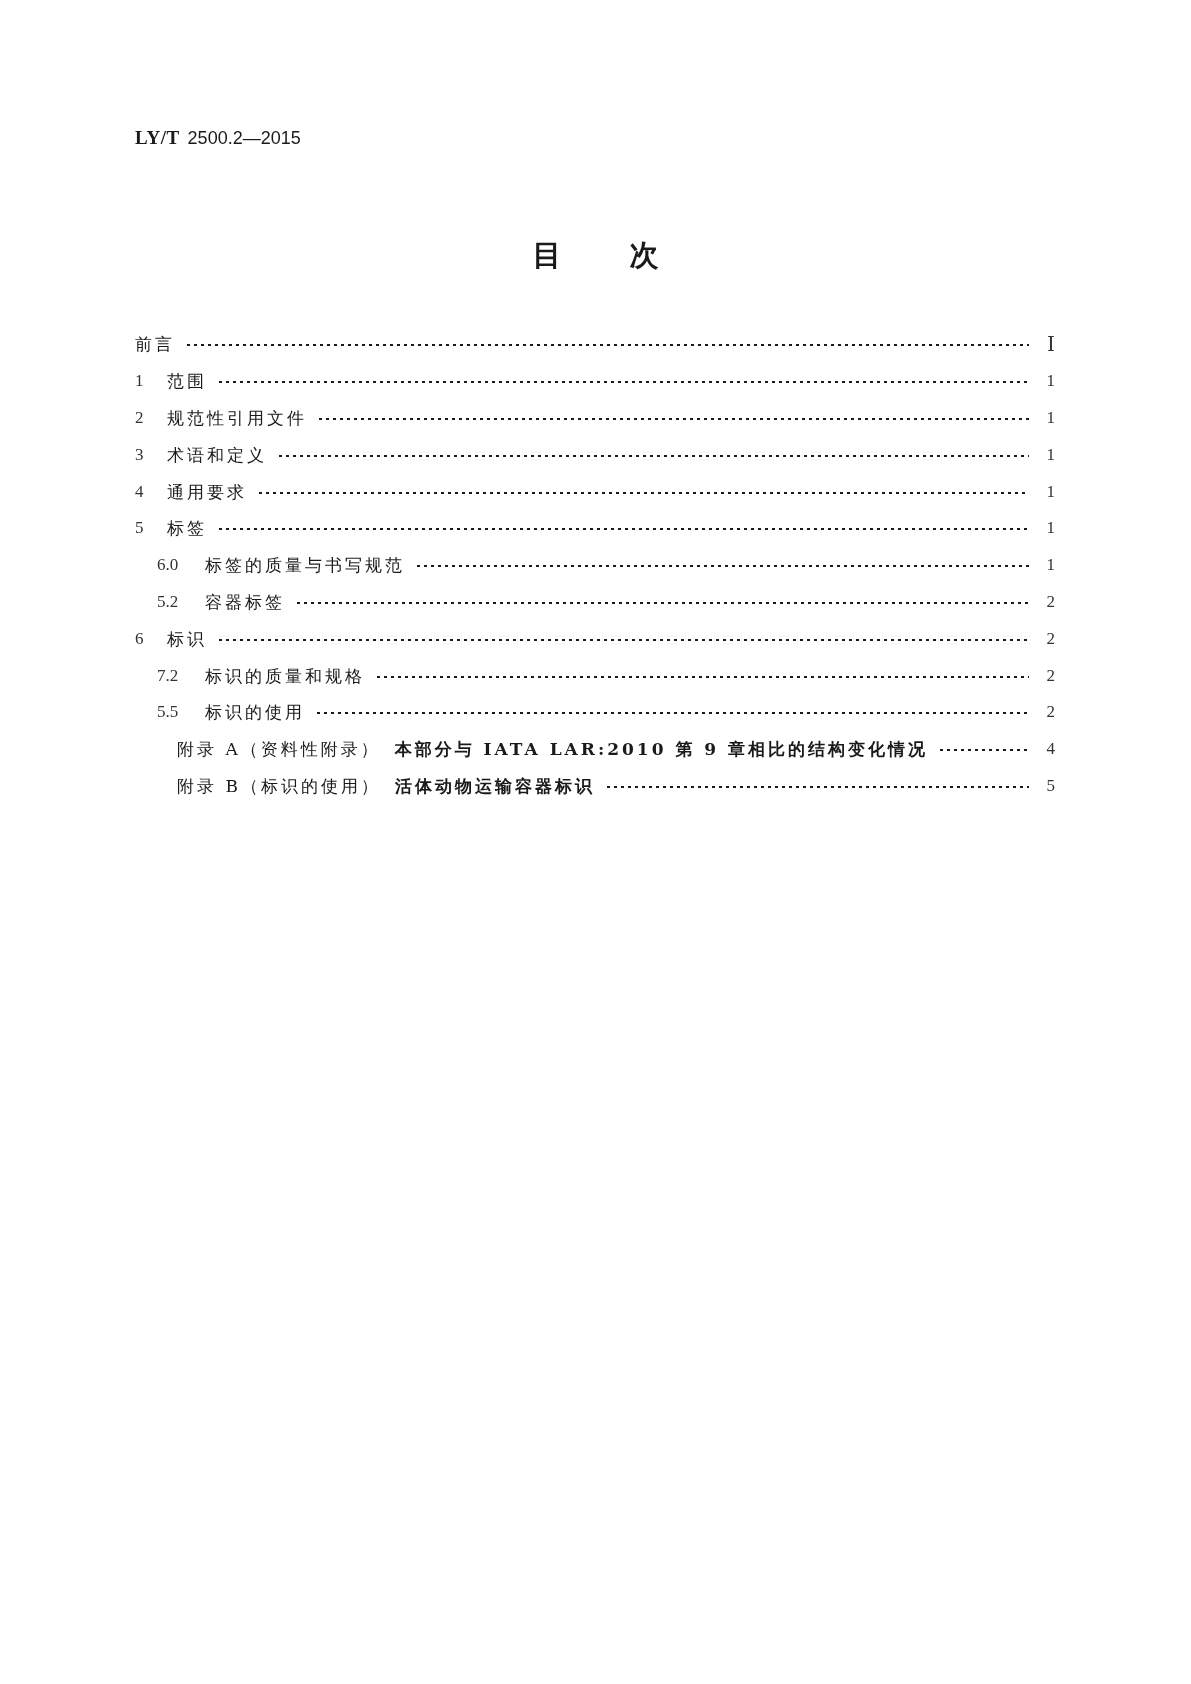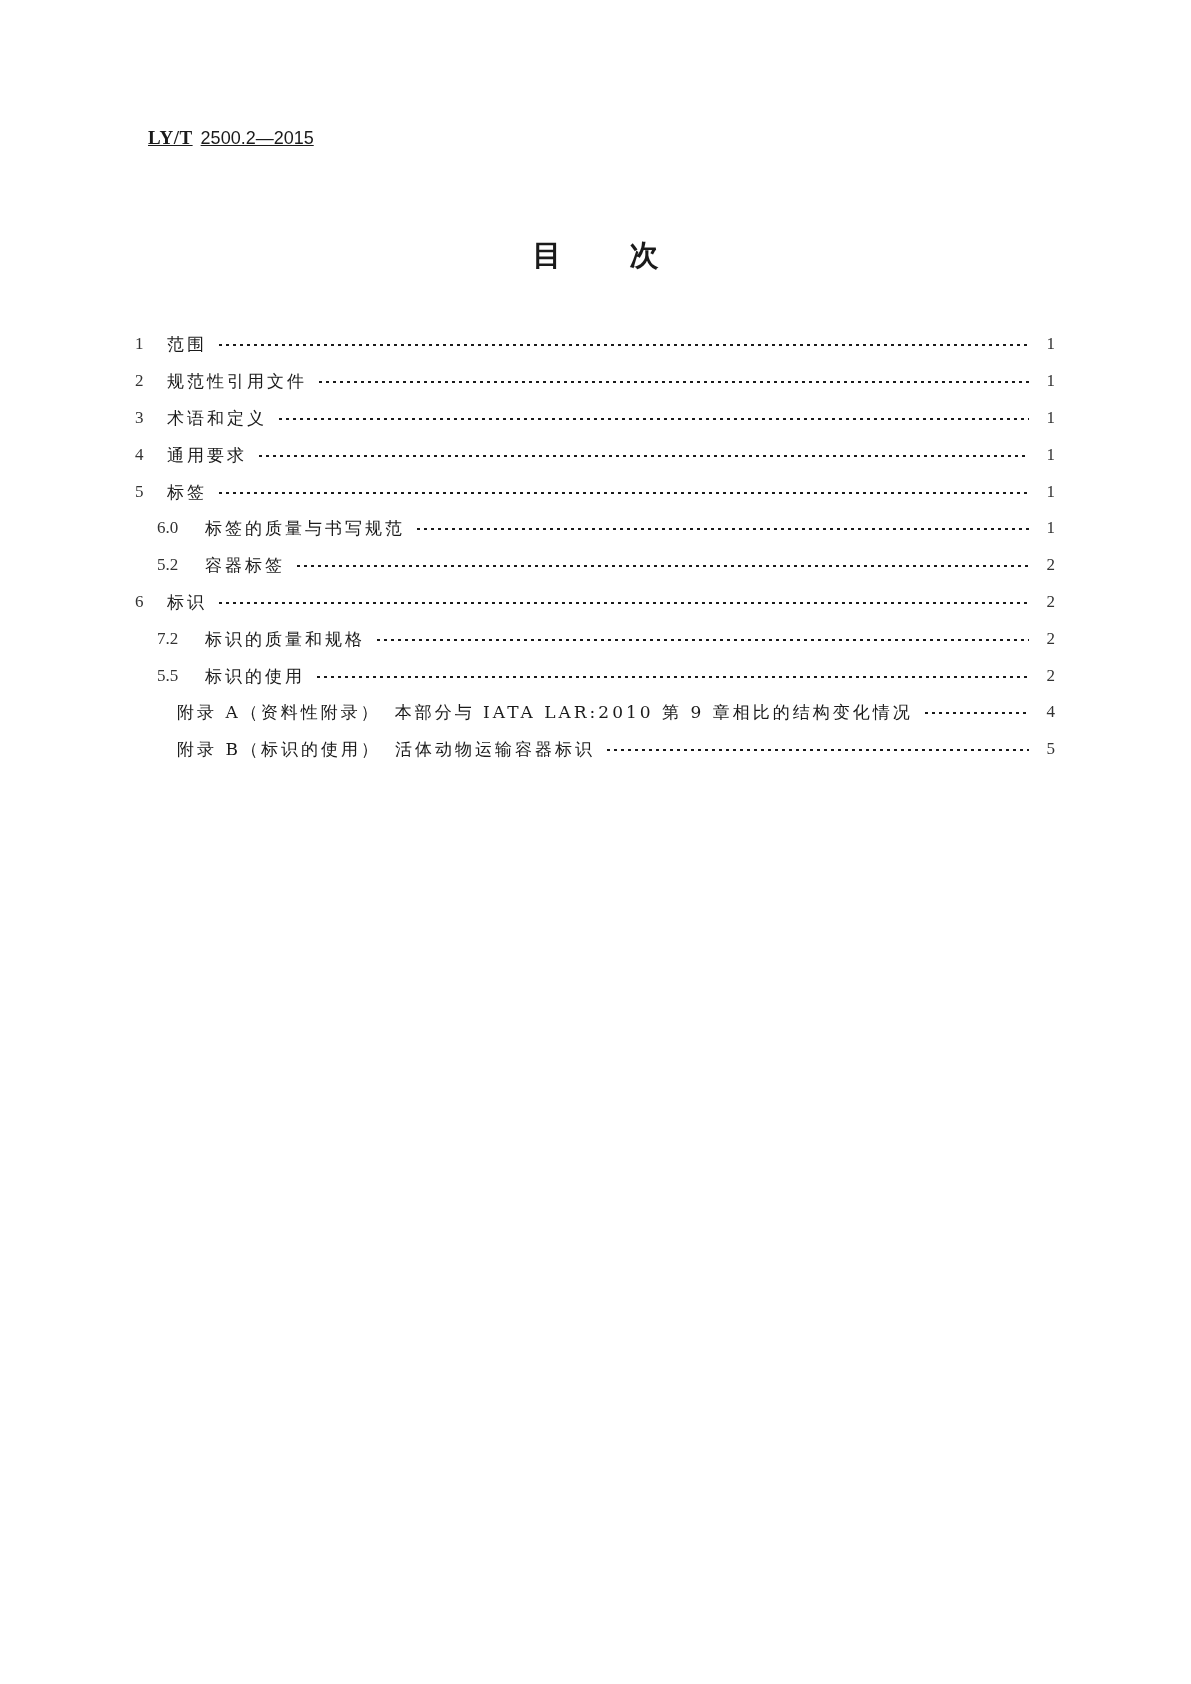--- a/index.html
+++ b/index.html
@@ -10,26 +10,25 @@
     body {
       width: 1191px;
       height: 1684px;
       position: relative;
       overflow: hidden;
       color: #1a1a1a;
       font-family: "DejaVu Serif", "Liberation Serif", serif;
     }
     .std-header {
       position: absolute;
-      left: 148px;
+      left: 135px;
       top: 126px;
       font-size: 18px;
       line-height: 24px;
       white-space: nowrap;
-      text-decoration: underline;
     }
     .std-header .code {
       font-family: "Liberation Serif", "DejaVu Serif", serif;
       font-weight: bold;
       font-size: 19px;
       letter-spacing: 0.5px;
     }
     .std-header .num {
       font-family: "Liberation Sans", "DejaVu Sans", sans-serif;
       font-size: 18px;
@@ -109,35 +108,41 @@
     .toc-row .page.roman {
       font-size: 20px;
     }
     .annex-part {
       letter-spacing: 2px;
       margin-left: 42px;
     }
     .annex-title {
       margin-left: 14px;
       letter-spacing: 3px;
+      font-weight: bold;
     }
   </style>
 </head>
 <body>
 
 <div class="std-header">
   <span class="code">LY/T</span><span class="num">2500.2—2015</span>
 </div>
 
 <div class="toc-title">
   <span>目</span><span class="gap"></span><span>次</span>
 </div>
 
 <div class="toc">
 
+  <div class="toc-row top">
+    <span class="label">前言</span>
+    <span class="leader"></span>
+    <span class="page roman">Ⅰ</span>
+  </div>
 
   <div class="toc-row top">
     <span class="no">1</span>
     <span class="label">范围</span>
     <span class="leader"></span>
     <span class="page">1</span>
   </div>
 
   <div class="toc-row top">
     <span class="no">2</span>

